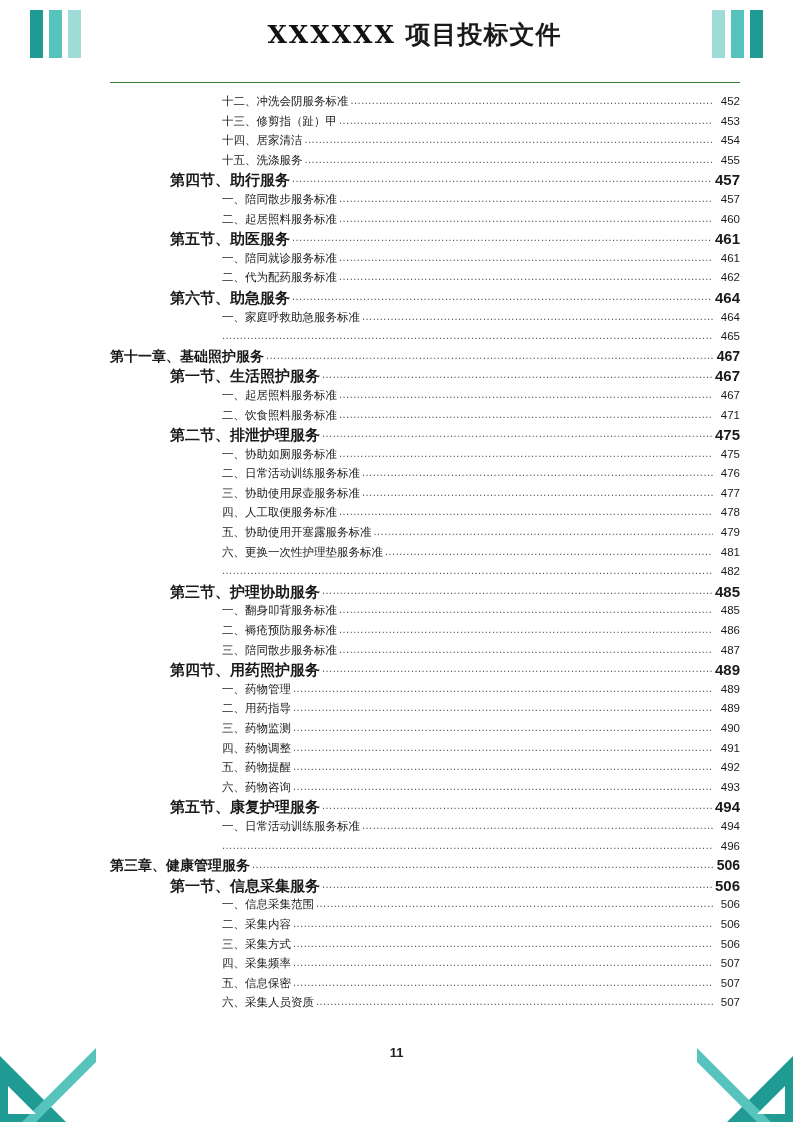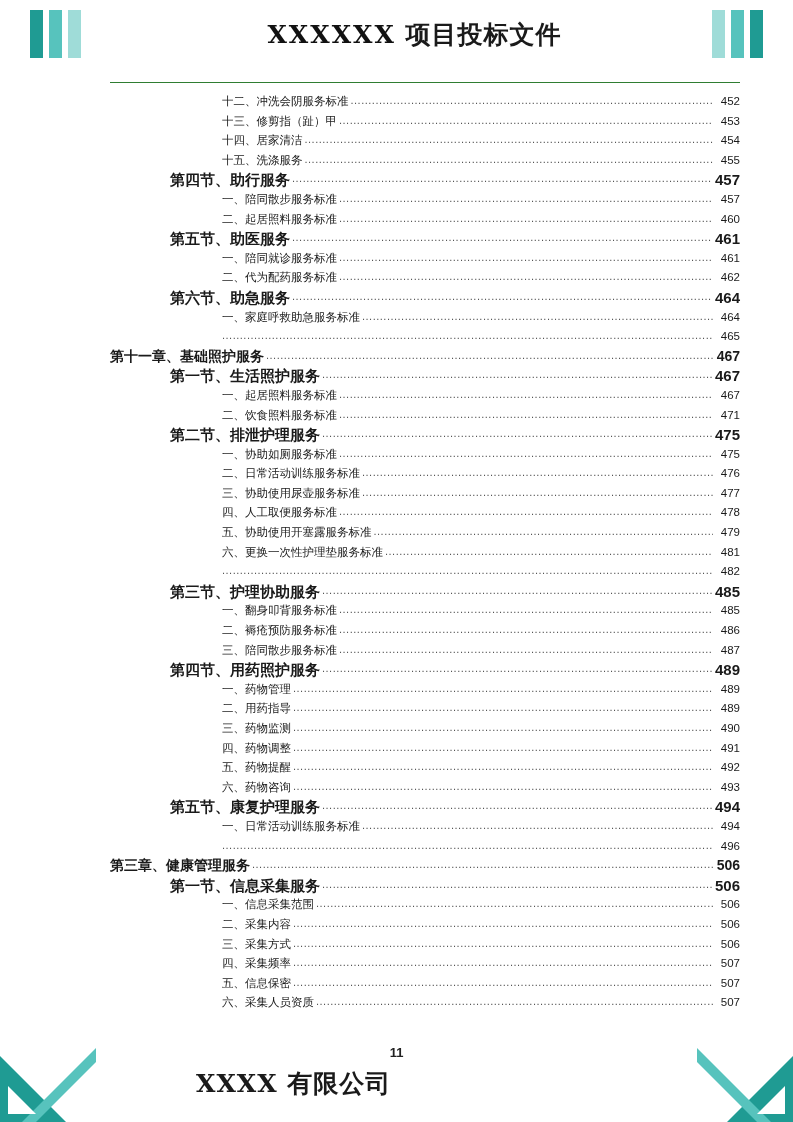--- a/index.html
+++ b/index.html
@@ -420,14 +420,13 @@
     </svg>
   </div>
   <div class="corner br">
     <svg width="96" height="96" viewBox="0 0 96 96">
       <polygon points="96,30 96,96 30,96" fill="#1f9b93"></polygon>
       <polygon points="60,96 0,36 0,22 74,96" fill="#57c3bd"></polygon>
       <polygon points="88,88 88,60 60,88" fill="#ffffff"></polygon>
     </svg>
   </div>
   <div class="footer-pageno">11</div>
-  <div class="footer-company">XXXX 有限公司</div>
 </div>
 
 </body></html>

